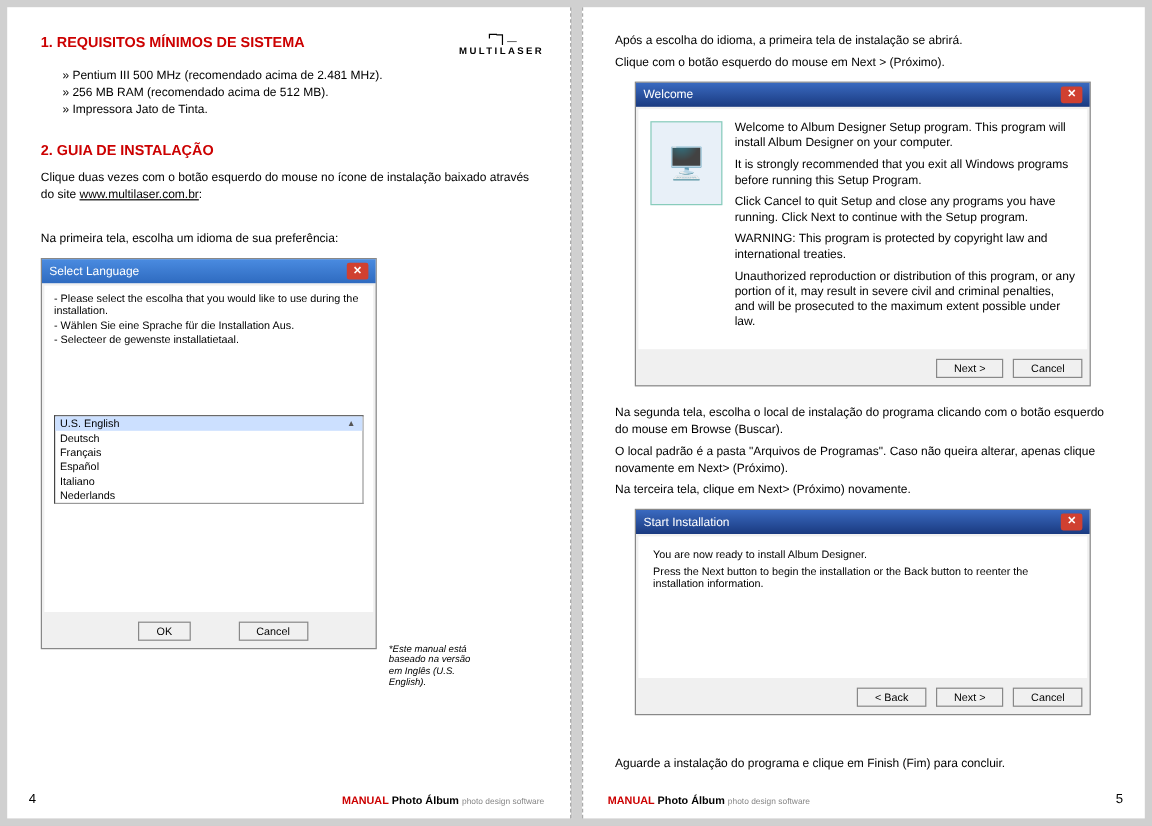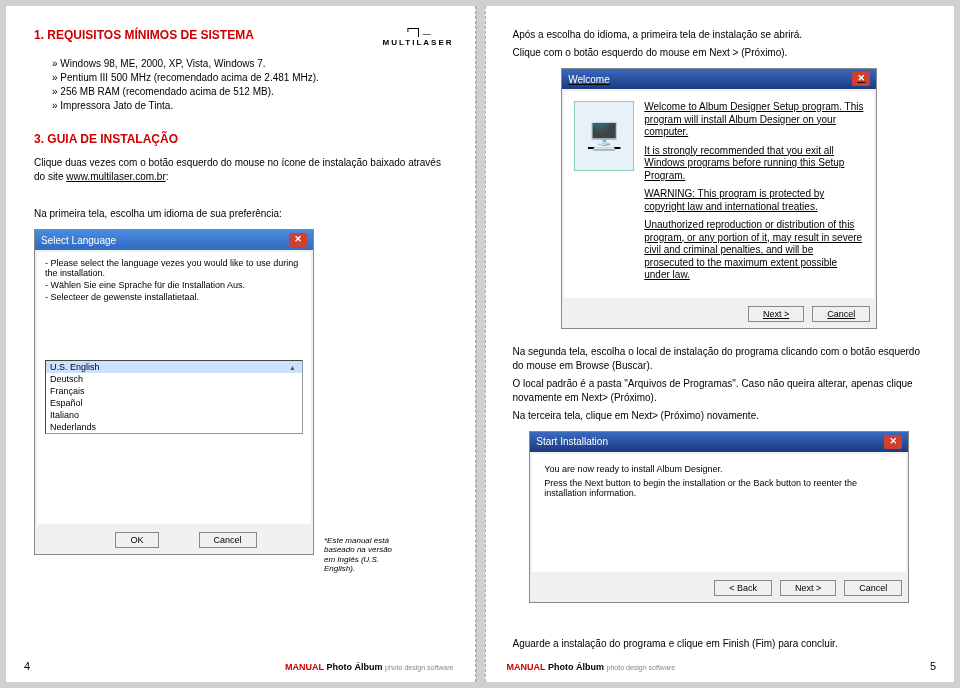--- a/index.html
+++ b/index.html
@@ -180,40 +180,39 @@
 
 <div class="page page-left">
   <div class="cut-right"></div>
   <div class="logo">
     <div class="logo-glyph">⌐┐_</div>
     <div class="logo-text">MULTILASER</div>
   </div>
 
   <div class="h1">1. REQUISITOS MÍNIMOS DE SISTEMA</div>
   <div class="req-list">
-    <div>Windows 98, ME, 2000, XP, Vista, Windows 7.</div>
     <div>Pentium III 500 MHz (recomendado acima de 2.481 MHz).</div>
     <div>256 MB RAM (recomendado acima de 512 MB).</div>
     <div>Impressora Jato de Tinta.</div>
   </div>
 
-  <div class="h2">3. GUIA DE INSTALAÇÃO</div>
+  <div class="h2">2. GUIA DE INSTALAÇÃO</div>
   <p class="body-text">
     <span>Clique duas vezes com o botão esquerdo do mouse no ícone de instalação baixado através do site </span><a href="#">www.multilaser.com.br</a><span>:</span>
   </p>
   <br>
   <p class="body-text" style="margin-top:8px;">Na primeira tela, escolha um idioma de sua preferência:</p>
 
   <div class="dialog" style="width:280px;">
     <div class="dialog-title">
       <span>Select Language</span>
       <span class="close">✕</span>
     </div>
     <div class="lang-body">
-      <p>- Please select the language vezes you would like to use during the installation.</p>
+      <p>- Please select the escolha that you would like to use during the installation.</p>
       <p>- Wählen Sie eine Sprache für die Installation Aus.</p>
       <p>- Selecteer de gewenste installatietaal.</p>
       <div class="lang-listbox">
         <div class="sel">U.S. English</div>
         <div>Deutsch</div>
         <div>Français</div>
         <div>Español</div>
         <div>Italiano</div>
         <div>Nederlands</div>
       </div>
@@ -233,30 +232,31 @@
     <span class="sub">photo design software</span>
   </div>
 </div>
 
 <div class="page">
   <div class="cut-left"></div>
 
   <p class="body-text">Após a escolha do idioma, a primeira tela de instalação se abrirá.</p>
   <p class="body-text">Clique com o botão esquerdo do mouse em Next &gt; (Próximo).</p>
 
-  <div class="dialog" style="width:316px; margin-left:auto; margin-right:auto;text-decoration:underline;">
+  <div class="dialog" style="width:380px; margin-left:auto; margin-right:auto;">
     <div class="dialog-title" style="background:linear-gradient(#3a6ac0,#1a3a80);">
       <span>Welcome</span>
       <span class="close">✕</span>
     </div>
     <div class="welcome-body">
       <div class="welcome-img"></div>
       <div class="welcome-text">
         <p>Welcome to Album Designer Setup program. This program will install Album Designer on your computer.</p>
         <p>It is strongly recommended that you exit all Windows programs before running this Setup Program.</p>
+        <p>Click Cancel to quit Setup and close any programs you have running. Click Next to continue with the Setup program.</p>
         <p>WARNING: This program is protected by copyright law and international treaties.</p>
         <p>Unauthorized reproduction or distribution of this program, or any portion of it, may result in severe civil and criminal penalties, and will be prosecuted to the maximum extent possible under law.</p>
       </div>
     </div>
     <div class="dialog-actions right">
       <button>Next &gt;</button>
       <button>Cancel</button>
     </div>
   </div>
 

